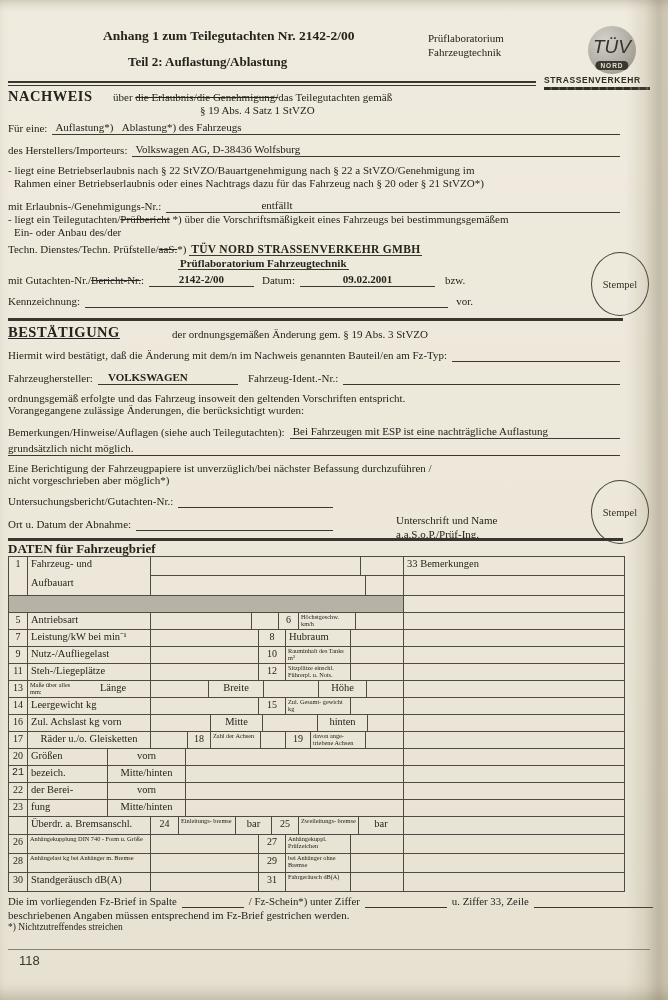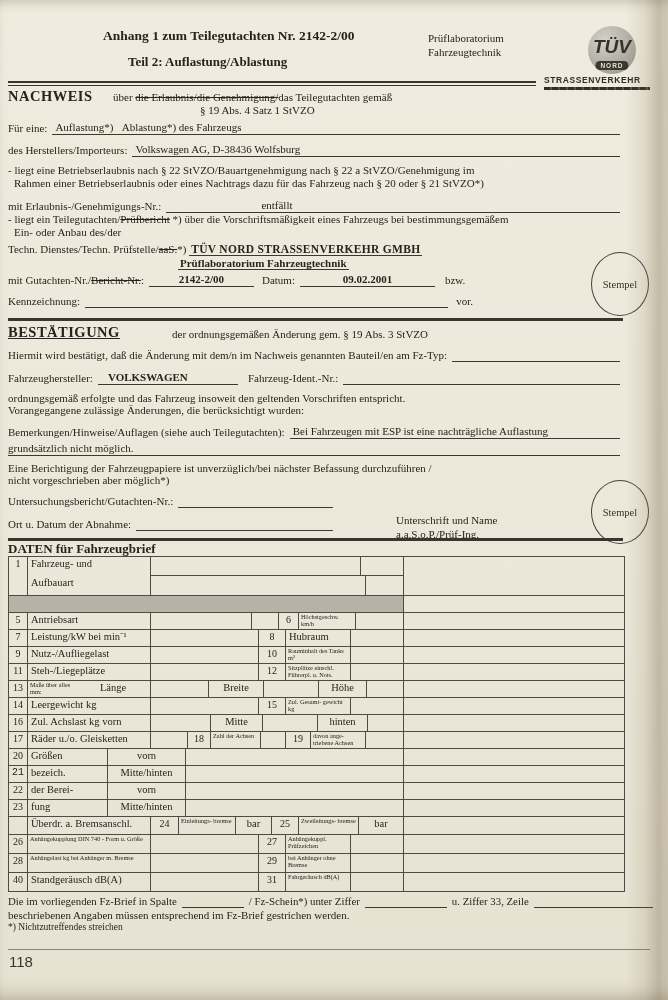--- a/index.html
+++ b/index.html
@@ -18,21 +18,21 @@
   .frow .lab{white-space:nowrap;padding-right:5px;}
   .fill{flex:1;border-bottom:1px solid #3b392e;font-weight:normal;white-space:nowrap;padding:0 3px;}
   .fillfix{border-bottom:1px solid #3b392e;font-weight:bold;white-space:nowrap;text-align:center;}
   .uval{border-bottom:1px solid #3b392e;font-weight:bold;white-space:nowrap;padding:0 2px;}
   .stamp{position:absolute;width:56px;height:62px;border:1px solid #45433a;border-radius:50%;
     display:flex;align-items:center;justify-content:center;font-size:10.5px;color:#33312a;}
   
   .logo-circle{position:absolute;width:48px;height:48px;border-radius:50%;
     background:radial-gradient(circle at 35% 30%,#d3d1c9,#a7a49a 70%,#908d82);
     display:flex;align-items:center;justify-content:center;}
-  .logo-tuv{font-family:"Liberation Sans",sans-serif;font-weight:bold;font-style:italic;
+  .logo-tuv{font-family:"Liberation Sans",sans-serif;font-weight:normal;font-style:italic;
     font-size:19px;color:#33312a;transform:translateY(-3px);}
   .logo-nord{position:absolute;left:50%;transform:translateX(-50%);bottom:4px;background:#3a382f;color:#e4e0d2;
     font-family:"Liberation Sans",sans-serif;font-size:6.5px;font-weight:bold;letter-spacing:1px;
     padding:1px 5px;border-radius:5px;}
   .logo-sv{position:absolute;font-family:"Liberation Sans",sans-serif;font-weight:bold;
     font-size:8.5px;letter-spacing:.6px;color:#2e2c24;}
   .logo-bar{position:absolute;height:3px;
     background:repeating-linear-gradient(90deg,#2e2c24 0 6px,#55524a 6px 8px);}
   .edge-r{position:absolute;top:0;right:0;width:42px;height:100%;
     background:linear-gradient(to right,rgba(140,126,92,0) 0%,rgba(140,126,92,.16) 45%,rgba(112,99,68,.34) 78%,rgba(150,138,106,.30) 100%);}
@@ -183,20 +183,24 @@
       <div class="td col" style="width:253px;">
         <div class="subrow bb" style="height:19px;">
           <div class="br" style="width:210px;"></div>
           <div class="fx"></div>
         </div>
         <div class="subrow fx">
           <div class="br" style="width:215px;"></div>
           <div class="fx"></div>
         </div>
       </div>
+      <div class="td last col fx">
+        <div class="subrow bb lb" style="height:19px;">33 Bemerkungen</div>
+        <div class="subrow fx"></div>
+      </div>
     </div>
 
     <div class="tr">
       <div class="td gray" style="width:395px;"></div>
       <div class="td last fx"></div>
     </div>
 
     <div class="tr">
       <div class="td num" style="width:19px;">5</div>
       <div class="td lb" style="width:123px;">Antriebsart</div>
@@ -266,21 +270,21 @@
       <div class="td" style="width:60px;"></div>
       <div class="td ctr" style="width:52px;">Mitte</div>
       <div class="td" style="width:55px;"></div>
       <div class="td ctr" style="width:50px;">hinten</div>
       <div class="td" style="width:36px;"></div>
       <div class="td last fx"></div>
     </div>
 
     <div class="tr">
       <div class="td num" style="width:19px;">17</div>
-      <div class="td lb" style="width:123px;">Räder u./o. Gleisketten</div>
+      <div class="td lb" style="width:123px;text-align:center;">Räder u./o. Gleisketten</div>
       <div class="td" style="width:37px;"></div>
       <div class="td num" style="width:23px;">18</div>
       <div class="td sm" style="width:50px;">Zahl der Achsen</div>
       <div class="td" style="width:25px;"></div>
       <div class="td num" style="width:25px;">19</div>
       <div class="td sm" style="width:55px;">davon ange- triebene Achsen</div>
       <div class="td" style="width:38px;"></div>
       <div class="td last fx"></div>
     </div>
 
@@ -342,21 +346,21 @@
       <div class="td num" style="width:19px;">28</div>
       <div class="td sm" style="width:123px;">Anhängelast kg bei Anhänger m. Bremse</div>
       <div class="td" style="width:108px;"></div>
       <div class="td num" style="width:27px;">29</div>
       <div class="td sm" style="width:65px;">bei Anhänger ohne Bremse</div>
       <div class="td" style="width:53px;"></div>
       <div class="td last fx"></div>
     </div>
 
     <div class="tr h19">
-      <div class="td num" style="width:19px;">40</div>
+      <div class="td num" style="width:19px;">30</div>
       <div class="td lb" style="width:123px;">Standgeräusch dB(A)</div>
       <div class="td" style="width:108px;"></div>
       <div class="td num" style="width:27px;">31</div>
       <div class="td sm" style="width:65px;">Fahrgeräusch dB(A)</div>
       <div class="td" style="width:53px;"></div>
       <div class="td last fx"></div>
     </div>
 
   </div>
 
@@ -365,16 +369,16 @@
     <span class="fillfix" style="width:62px;font-weight:normal;"></span>
     <span class="lab" style="padding-left:5px;">/ Fz-Schein*) unter Ziffer</span>
     <span class="fillfix" style="width:82px;font-weight:normal;"></span>
     <span class="lab" style="padding-left:5px;">u. Ziffer 33, Zeile</span>
     <span class="fill" style="font-weight:normal;"></span>
   </div>
   <div class="abs t11" style="left:8px;top:909px;">beschriebenen Angaben müssen entsprechend im Fz-Brief gestrichen werden.</div>
   <div class="abs" style="left:8px;top:922px;font-size:9.5px;">*) Nichtzutreffendes streichen</div>
 
   <div class="abs thin" style="left:8px;top:949px;width:642px;"></div>
-  <div class="abs" style="left:9px;top:953px;font-size:15px;font-family:'Liberation Sans',sans-serif;color:#3a382f;">118</div>
+  <div class="abs" style="left:19px;top:953px;font-size:13px;font-family:'Liberation Sans',sans-serif;color:#3a382f;">118</div>
 
   <div class="edge-r"></div>
 </div>
 
 </body></html>

